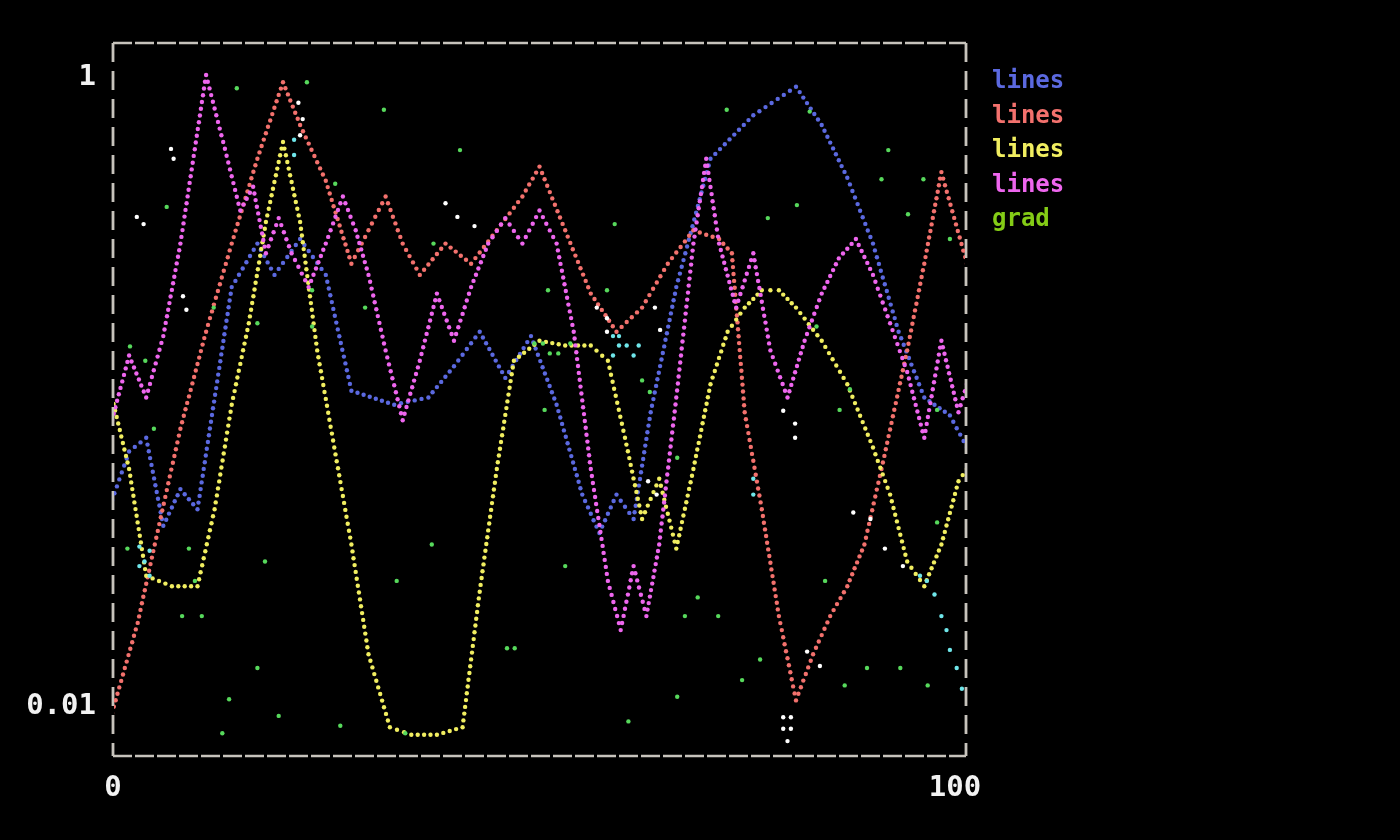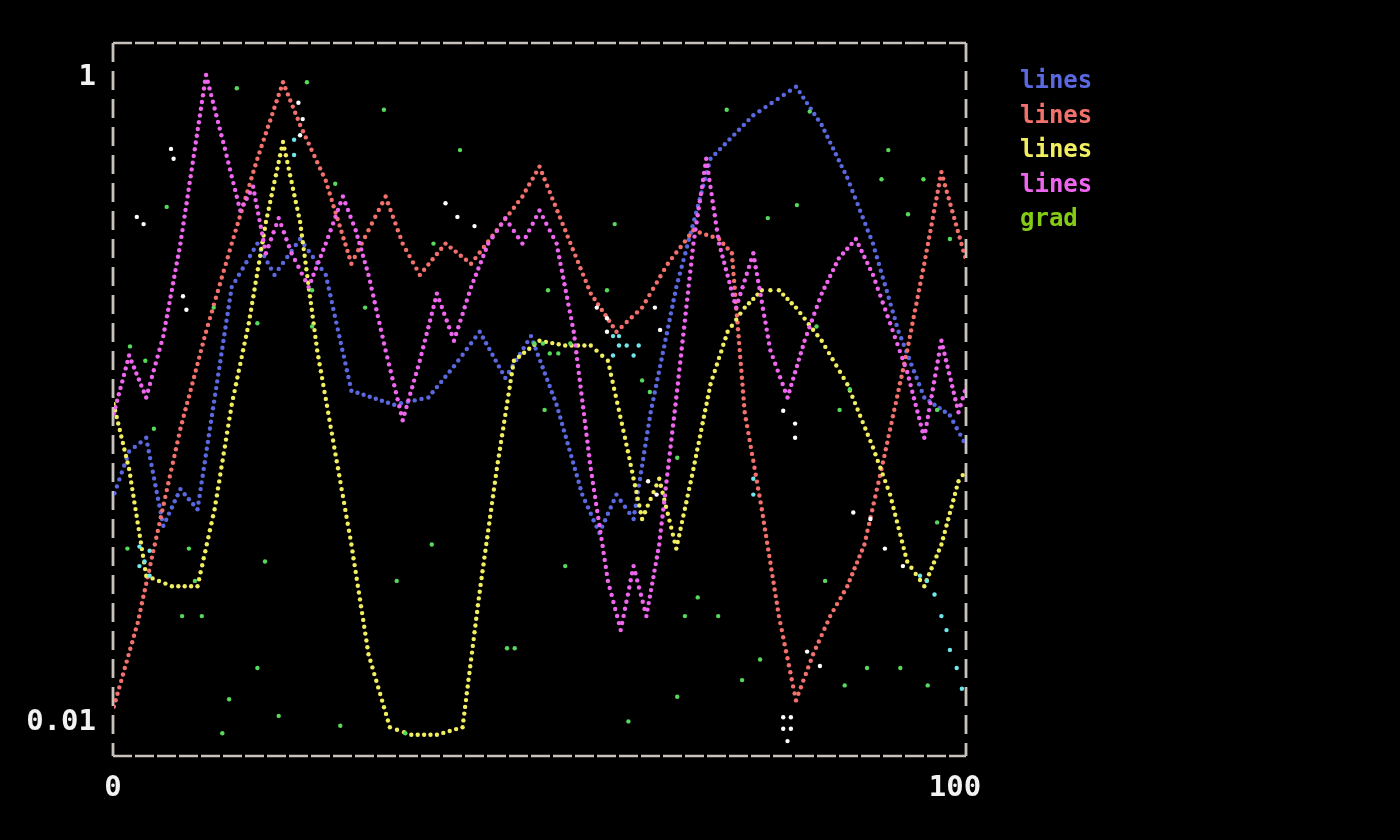--- a/index.html
+++ b/index.html
@@ -2,21 +2,21 @@
 <html><head>
 <meta charset="utf-8">
 <style>
   html,body{margin:0;padding:0;background:#000;}
   #stage{position:relative;width:1400px;height:840px;background:#000;overflow:hidden;
          font-family:"DejaVu Sans Mono","Liberation Mono",monospace;}
   .axis-label{position:absolute;color:#f2f2f2;font-weight:bold;font-size:29px;line-height:1;
               white-space:pre;}
   .ylab{text-align:right;width:80px;}
   .xlab{text-align:center;width:120px;}
-  #legend{position:absolute;left:1020px;top:63px;font-size:24px;font-weight:bold;line-height:34.5px;}
+  #legend{position:absolute;left:992px;top:63px;font-size:24px;font-weight:bold;line-height:34.5px;}
   .legend-item{white-space:pre;}
   svg{position:absolute;left:0;top:0;}
 </style>
 </head>
 <body>
 
 <div id="stage">
 
   <svg id="chart-svg" width="1400" height="840">
     <defs>
@@ -1772,21 +1772,21 @@
         <circle cx="783.2" cy="728.7" r="2.2" fill="#ffffff"></circle>
         <circle cx="790.9" cy="717.2" r="2.2" fill="#ffffff"></circle>
         <circle cx="790.9" cy="728.7" r="2.2" fill="#ffffff"></circle>
         <circle cx="787.5" cy="741.1" r="2.2" fill="#ffffff"></circle>
         <circle cx="654.9" cy="307.6" r="2.2" fill="#ffffff"></circle>
         <circle cx="660.1" cy="329.9" r="2.2" fill="#ffffff"></circle>
       </g>
   </svg>
 
   <div class="axis-label ylab" style="left:16px;top:61px;">1</div>
-  <div class="axis-label ylab" style="left:16px;top:706px;">0.01</div>
+  <div class="axis-label ylab" style="left:16px;top:690px;">0.01</div>
   <div class="axis-label xlab" style="left:53px;top:772px;">0</div>
   <div class="axis-label xlab" style="left:895px;top:772px;">100</div>
 
   <div id="legend">
     <div class="legend-item" style="color: rgb(91, 105, 224);">lines</div>
     <div class="legend-item" style="color: rgb(243, 113, 109);">lines</div>
     <div class="legend-item" style="color: rgb(241, 238, 96);">lines</div>
     <div class="legend-item" style="color: rgb(238, 102, 238);">lines</div>
     <div class="legend-item" style="color: #84cc16;">grad</div>
   </div>

